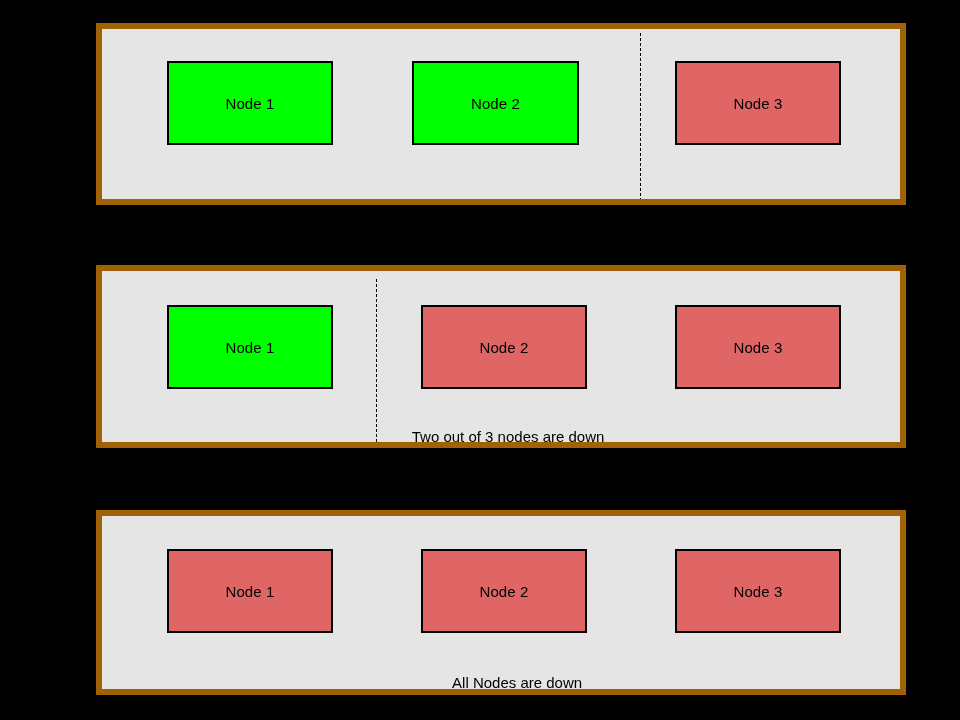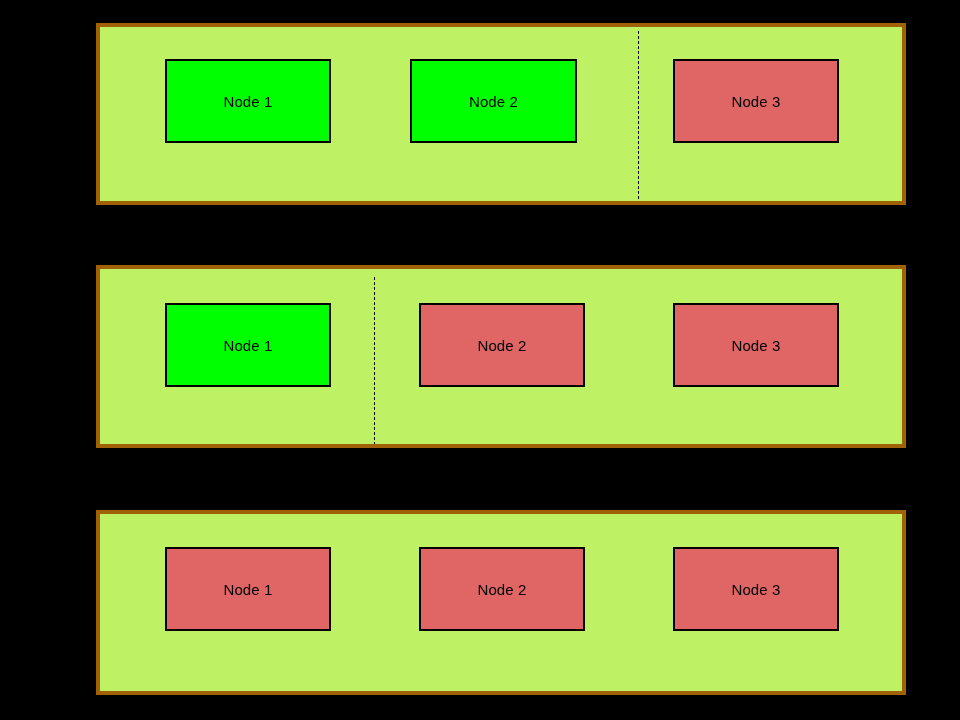--- a/index.html
+++ b/index.html
@@ -14,22 +14,22 @@
 
   #canvas {
     position: relative;
     width: 960px;
     height: 720px;
     background: #000000;
   }
 
   .panel {
     position: absolute;
-    background: #bef264;
-    border: 4px solid #a16207;
+    background: #e5e5e5;
+    border: 6px solid #a16207;
     overflow: hidden;
     padding-left: 16px;
   }
 
   .node-box {
     position: absolute;
     border: 2px solid #000000;
     display: flex;
     align-items: center;
     justify-content: center;
@@ -99,37 +99,43 @@
     <div class="node-box node-down" style="left:319px; top:34px; width:166px; height:84px;">
       <span>Node 2</span>
     </div>
 
     <div class="node-box node-down" style="left:573px; top:34px; width:166px; height:84px;">
       <span>Node 3</span>
     </div>
 
     <div class="divider" style="left:274px; top:8px; height:168px;"></div>
 
+    <div class="caption left-align" style="left:285px; top:133px; width:400px;">
+      <span>Two out of 3 nodes are down</span>
+    </div>
     <div class="caption left-align" style="left:285px; top:156px; width:400px;">
       <span>Majority Fails &amp; Cluster Stops</span>
     </div>
   </div>
 
   <div class="panel" style="left:96px; top:510px; width:810px; height:185px;">
 
     <div class="node-box node-down" style="left:65px; top:33px; width:166px; height:84px;">
       <span>Node 1</span>
     </div>
 
     <div class="node-box node-down" style="left:319px; top:33px; width:166px; height:84px;">
       <span>Node 2</span>
     </div>
 
     <div class="node-box node-down" style="left:573px; top:33px; width:166px; height:84px;">
       <span>Node 3</span>
     </div>
 
+    <div class="caption" style="left:243px; top:134px; width:320px;">
+      <span>All Nodes are down</span>
+    </div>
     <div class="caption" style="left:243px; top:156px; width:320px;">
       <span>Majority Fails &amp; Cluster Stops</span>
     </div>
   </div>
 
 </div>
 
 </body></html>

